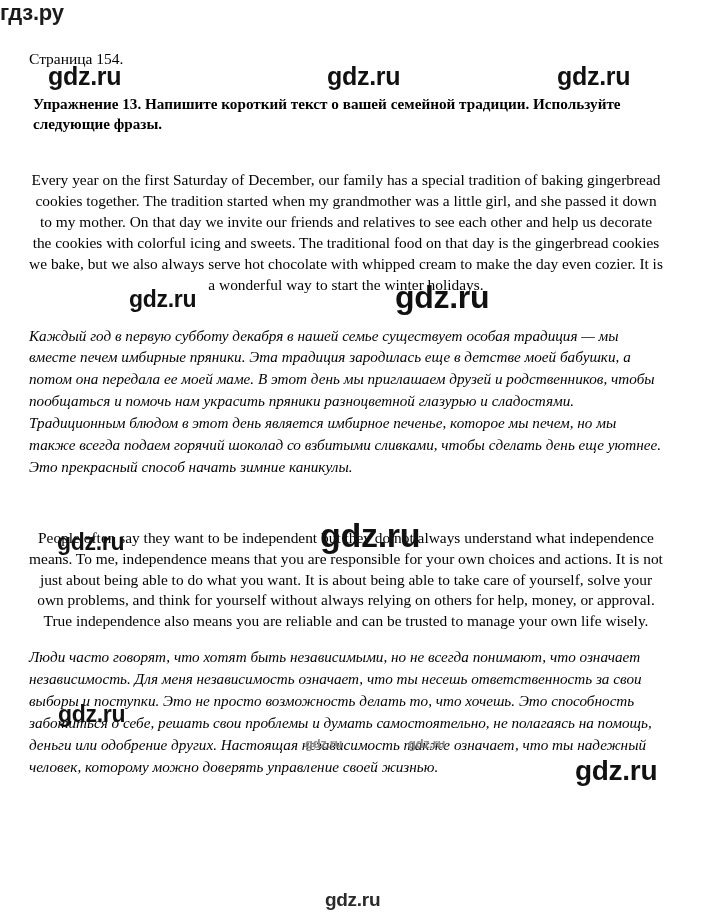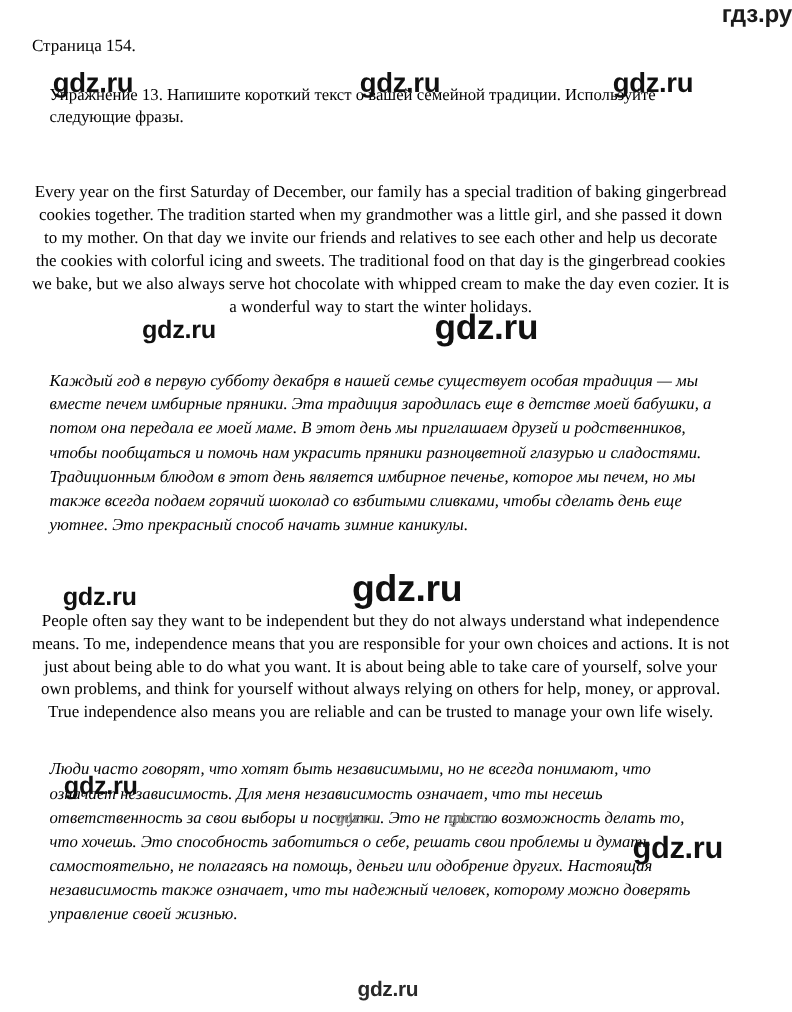--- a/index.html
+++ b/index.html
@@ -16,62 +16,62 @@
     font-family: "Liberation Serif", "DejaVu Serif", serif;
     color: #000000;
   }
 
   
   .site-logo {
     position: absolute;
     top: 2px;
     left: 0;
     width: 720px;
-    text-align: right;
+    text-align: left;
     font-family: "Liberation Sans", "DejaVu Sans", sans-serif;
     font-weight: bold;
     font-size: 22px;
     letter-spacing: -0.2px;
     color: #1b1b1b;
     line-height: 1;
   }
 
   
   .page {
     position: absolute;
     left: 29px;
-    top: 32px;
+    top: 49px;
     width: 634px;
   }
 
   .page-label {
     font-size: 15.5px;
     line-height: 1.25;
     margin: 0 0 26px 0;
   }
 
   .task-heading {
-    font-weight: normal;
+    font-weight: bold;
     font-size: 15.2px;
     line-height: 1.28;
-    margin: 16px;
+    margin: 4px;
   }
 
   .en-para {
     font-size: 15.4px;
     line-height: 1.355;
     margin: 0;
     text-align: center;
   }
 
   .ru-para {
     font-style: italic;
     font-size: 15.2px;
     line-height: 1.44;
-    margin: 16px;
+    margin: 0;
     text-align: left;
   }
   .gap-b { height: 29px; }
   .gap-c { height: 33px; }
   .gap-d { height: 14px; }
   .gap-e { height: 17px; }
 
   
   .wm {
     position: absolute;

